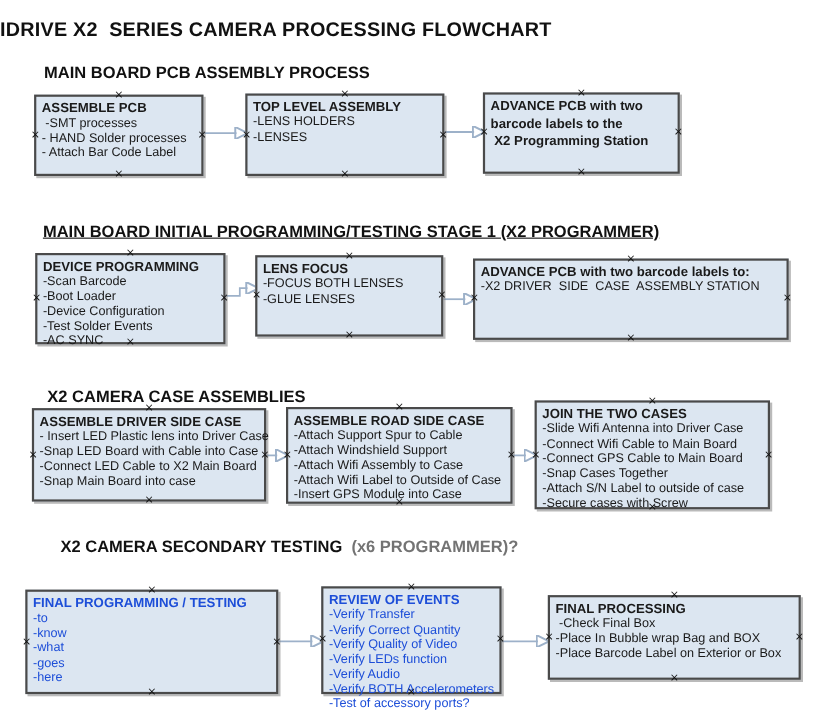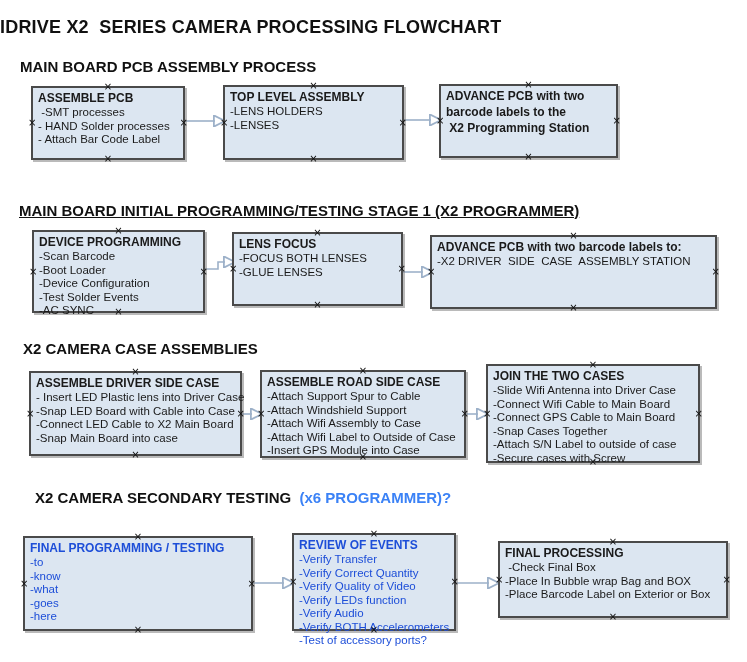--- a/index.html
+++ b/index.html
@@ -5,26 +5,26 @@
   html,body{margin:0;padding:0;background:#fff;}
   .canvas{
     position:relative;width:747px;height:662px;background:#ffffff;
     font-family:"Liberation Sans","DejaVu Sans",sans-serif;overflow:hidden;
   }
   .page-title{
     position:absolute;top:17px;left:0;width:747px;
     font-size:18px;font-weight:bold;color:#111;white-space:pre;letter-spacing:.2px;
   }
   .sec-heading{
-    position:absolute;font-size:15px;font-weight:bold;color:#111;white-space:pre;
-  }
-  .sec-heading .red-part{color:#3b82f6;}
+    position:absolute;font-size:15px;font-weight:bold;color:#111;white-space:pre;margin-left:20px;
+  }
+  .sec-heading .red-part{color:#737373;}
   #sh0{left:20px;top:58px;}
   #sh1{left:19px;top:202px;text-decoration:underline;}
-  #sh2{left:23px;top:340px;}
+  #sh2{left:23px;top:352px;}
   #sh3{left:35px;top:489px;}
 
   .fbox{
     position:absolute;box-sizing:border-box;background:#dce6f1;
     border:2px solid #4a4a4a;box-shadow:2px 2px 0 rgba(130,130,130,.55);
     padding:2px 4px 2px 5px;overflow:visible;color:#1a1a1a;
   }
   .fbox .bt{font-size:12px;font-weight:bold;line-height:16px;white-space:pre-wrap;}
   .fbox .bi{font-size:11.5px;line-height:13.5px;white-space:pre;}
   .fbox.red-text .bt,.fbox.red-text .bi{color:#1d4ed8;}

